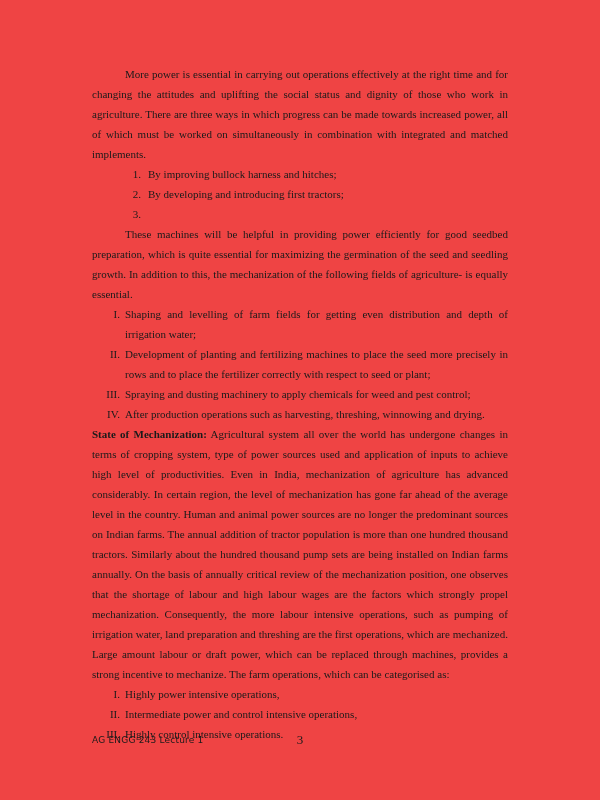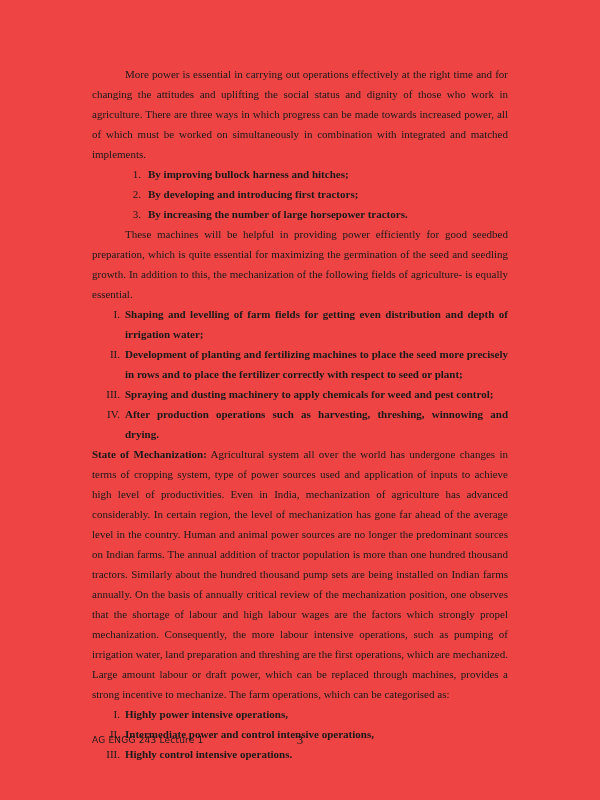--- a/index.html
+++ b/index.html
@@ -44,21 +44,20 @@
     width: 49px;
     margin-right: 7px;
   }
   .roman .marker {
     width: 28px;
     margin-right: 5px;
   }
   .list-item .item-text {
     flex: 1 1 auto;
     text-align: justify;
-    font-weight: bold;
   }
   .lead-bold {
     font-weight: bold;
     margin-top: 48px;
   }
   .footer {
     position: absolute;
     left: 0;
     top: 732px;
     width: 600px;
@@ -96,21 +95,20 @@
     <div class="list-item numbered">
       <span class="marker">1.</span>
       <span class="item-text">By improving bullock harness and hitches;</span>
     </div>
     <div class="list-item numbered">
       <span class="marker">2.</span>
       <span class="item-text">By developing and introducing first tractors;</span>
     </div>
     <div class="list-item numbered">
       <span class="marker">3.</span>
-      <span class="item-text">By increasing the number of large horsepower tractors.</span>
     </div>
 
     <p class="para indent">These machines will be helpful in providing power efficiently for good seedbed preparation, which is quite essential for maximizing the germination of the seed and seedling growth. In addition to this, the mechanization of the following fields of agriculture- is equally essential.</p>
 
     <div class="list-item roman">
       <span class="marker">I.</span>
       <span class="item-text">Shaping and levelling of farm fields for getting even distribution and depth of irrigation water;</span>
     </div>
     <div class="list-item roman">
       <span class="marker">II.</span>

